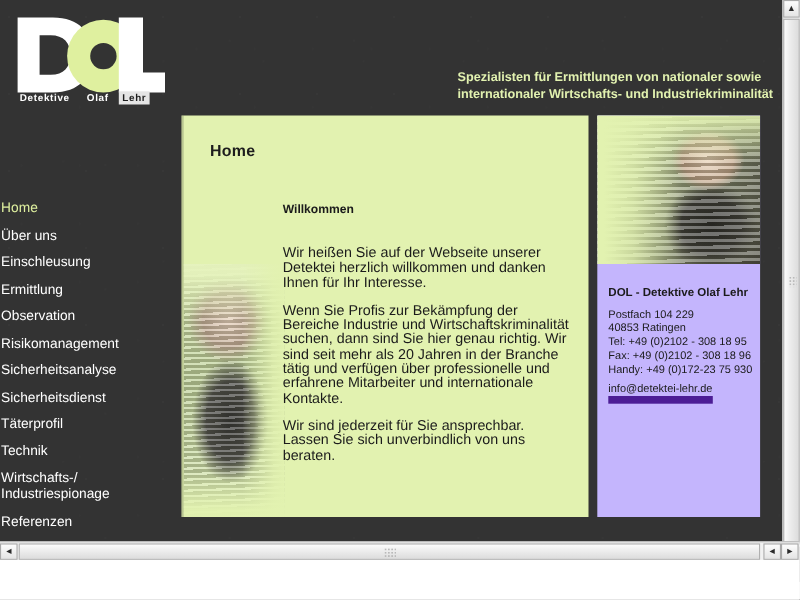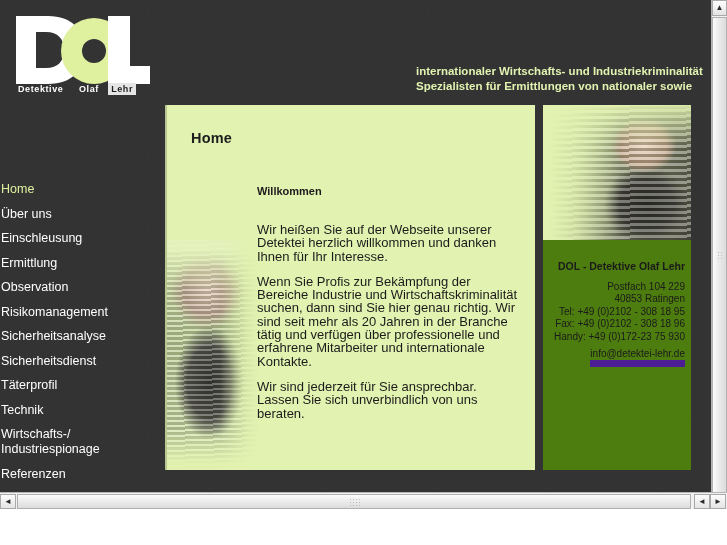--- a/index.html
+++ b/index.html
@@ -162,23 +162,22 @@
       linear-gradient(90deg, rgba(226,242,176,.0) 0 58%, rgba(226,242,176,.85) 88%, #e2f2b0 100%),
       linear-gradient(0deg, rgba(226,242,176,.96) 0 3%, rgba(226,242,176,0) 18%);
   }
 
   
   #side-panel {
     position: absolute;
     left: 543px; top: 105px;
     width: 148px;
     height: 365px;
-    background: #4d7c0f;
-    overflow: hidden;
-    text-align: right;
+    background: #c4b5fd;
+    overflow: hidden;
   }
   #photo-side {
     position: absolute;
     left: 0; top: 0;
     width: 148px; height: 135px;
     overflow: hidden;
   }
   #photo-side .ph-img {
     position: absolute;
     inset: 0;
@@ -351,22 +350,22 @@
     <div class="logo-sub">
       <span class="w-on-w">Detektive</span>
       &nbsp;&nbsp;&nbsp;
       <span class="w-on-w">Olaf</span>
       &nbsp;
       <span class="lehr-box">Lehr</span>
     </div>
   </div>
 
   <div id="tagline">
+    <div>Spezialisten für Ermittlungen von nationaler sowie</div>
     <div>internationaler Wirtschafts- und Industriekriminalität</div>
-    <div>Spezialisten für Ermittlungen von nationaler sowie</div>
   </div>
 
   <nav id="sidebar">
     <a class="nav-item active">Home</a>
     <a class="nav-item">Über uns</a>
     <a class="nav-item">Einschleusung</a>
     <a class="nav-item">Ermittlung</a>
     <a class="nav-item">Observation</a>
     <a class="nav-item">Risikomanagement</a>
     <a class="nav-item">Sicherheitsanalyse</a>

